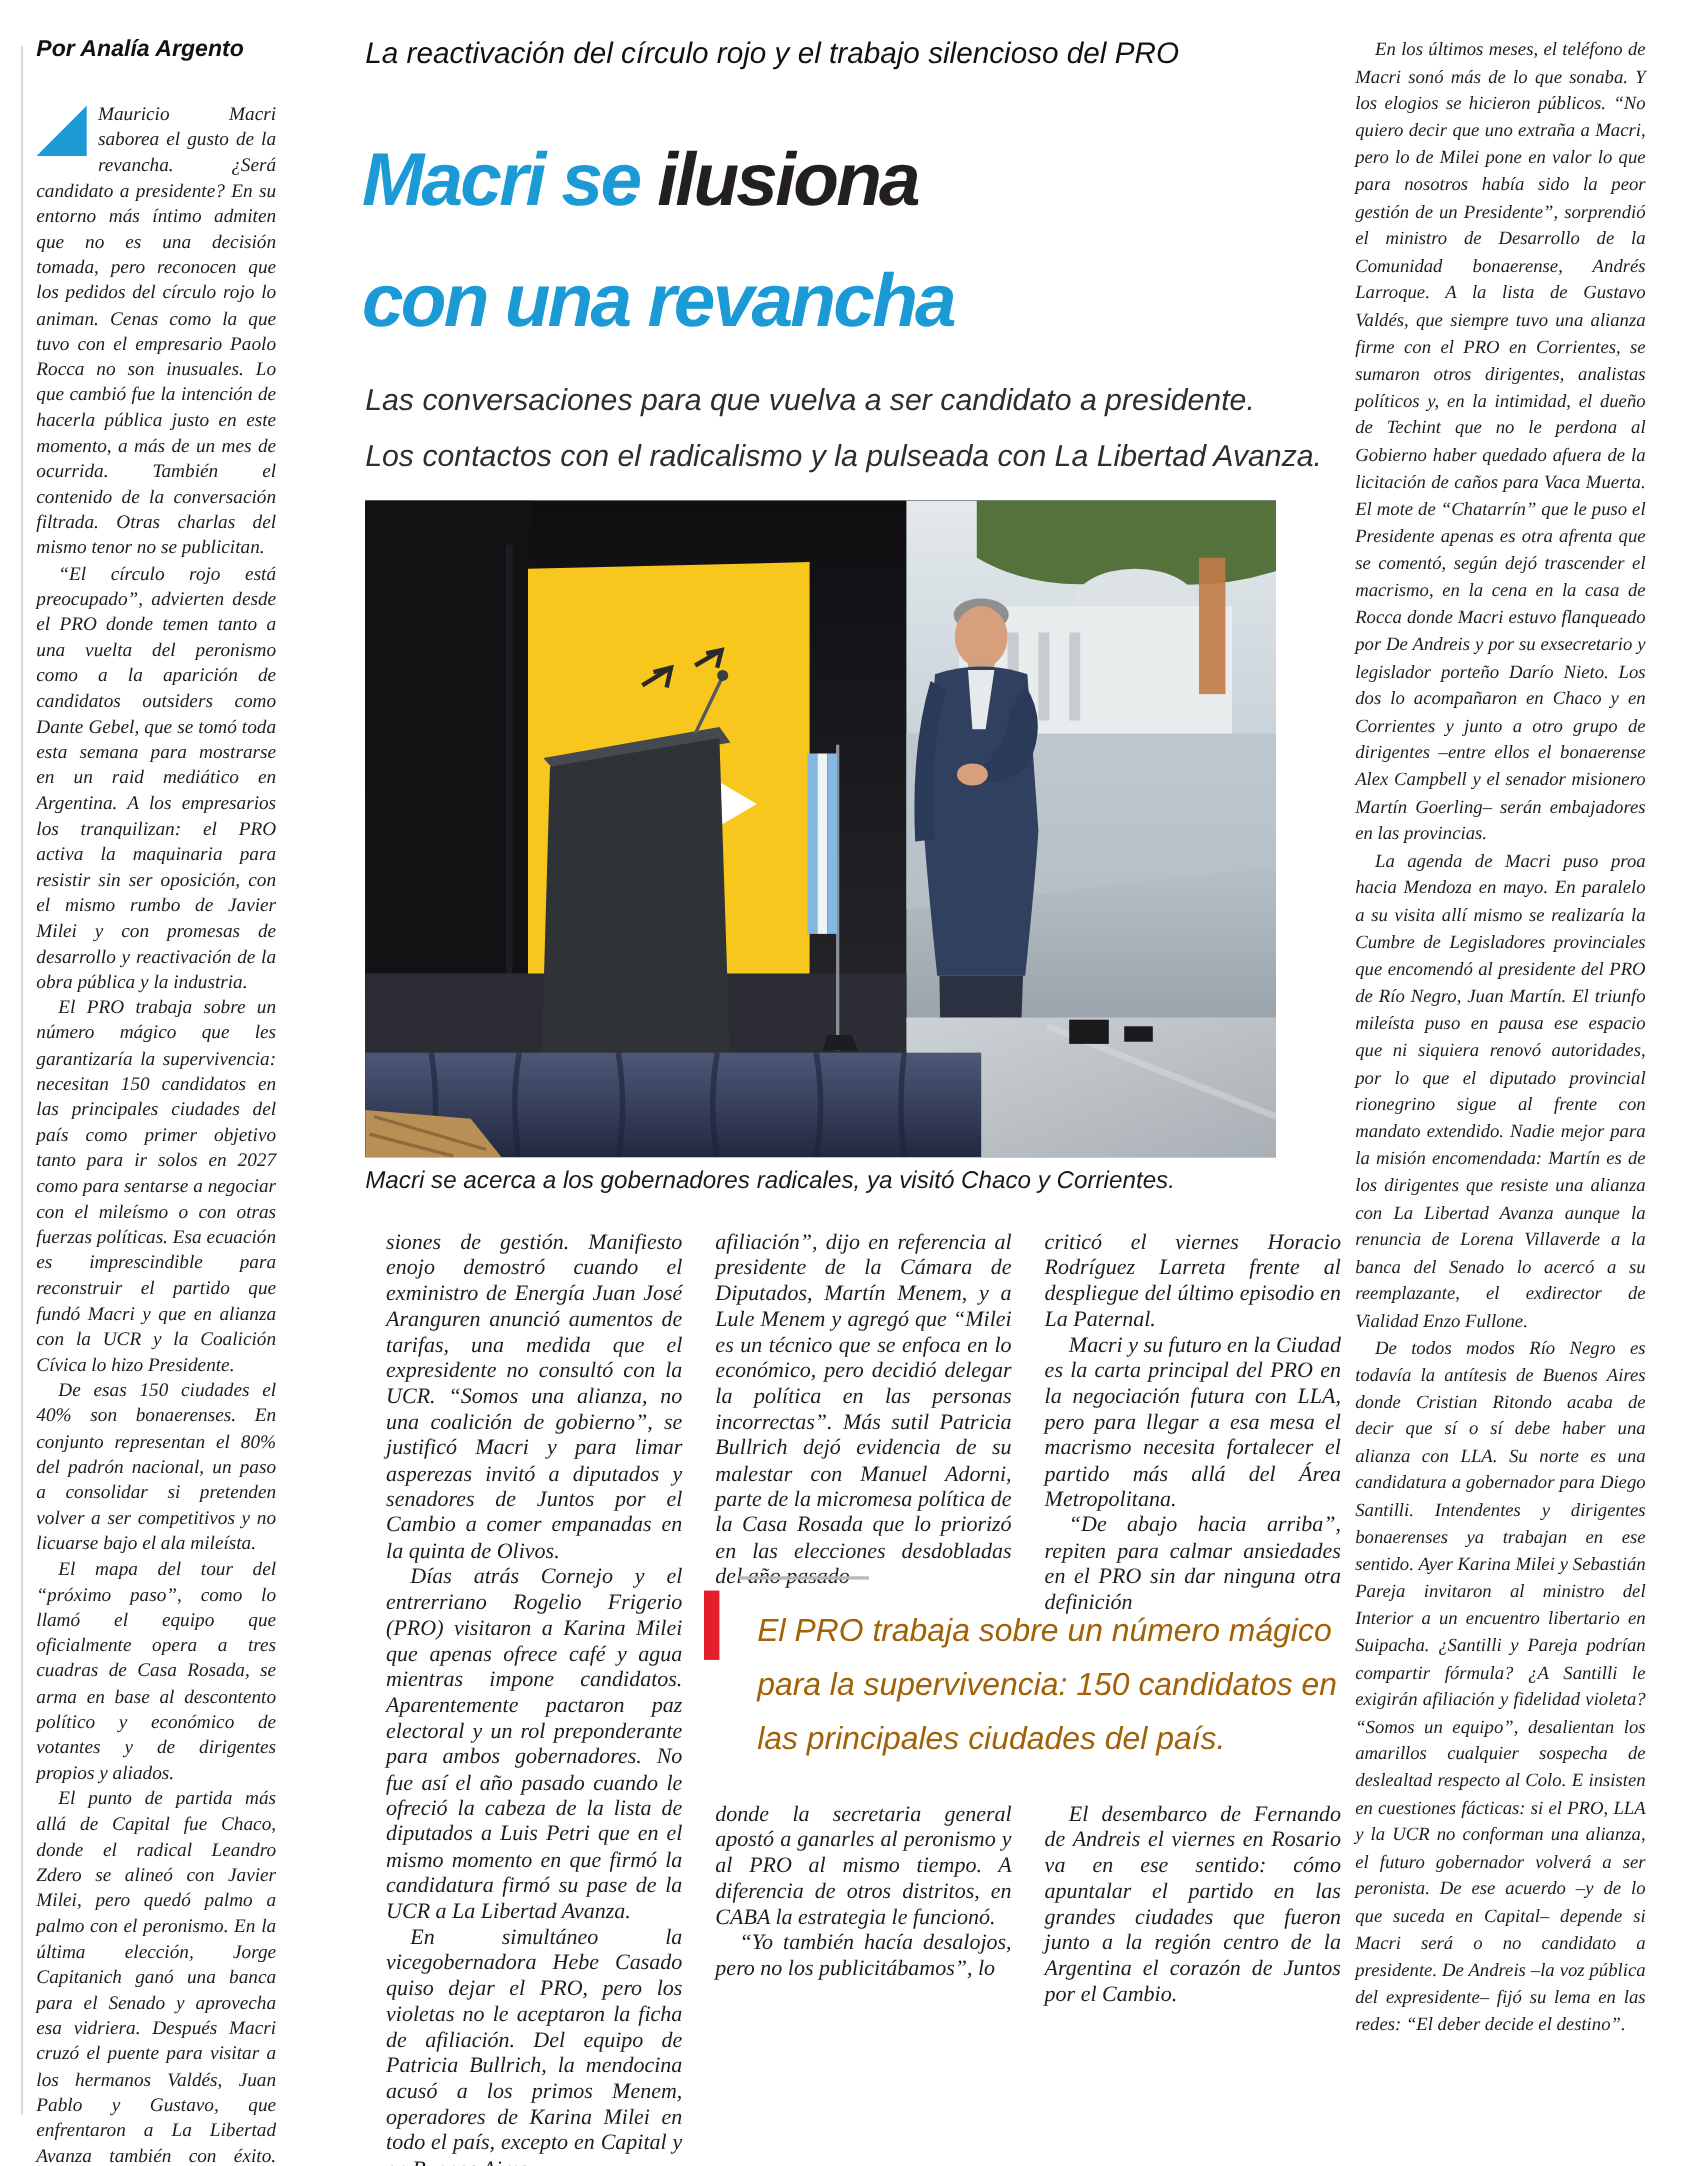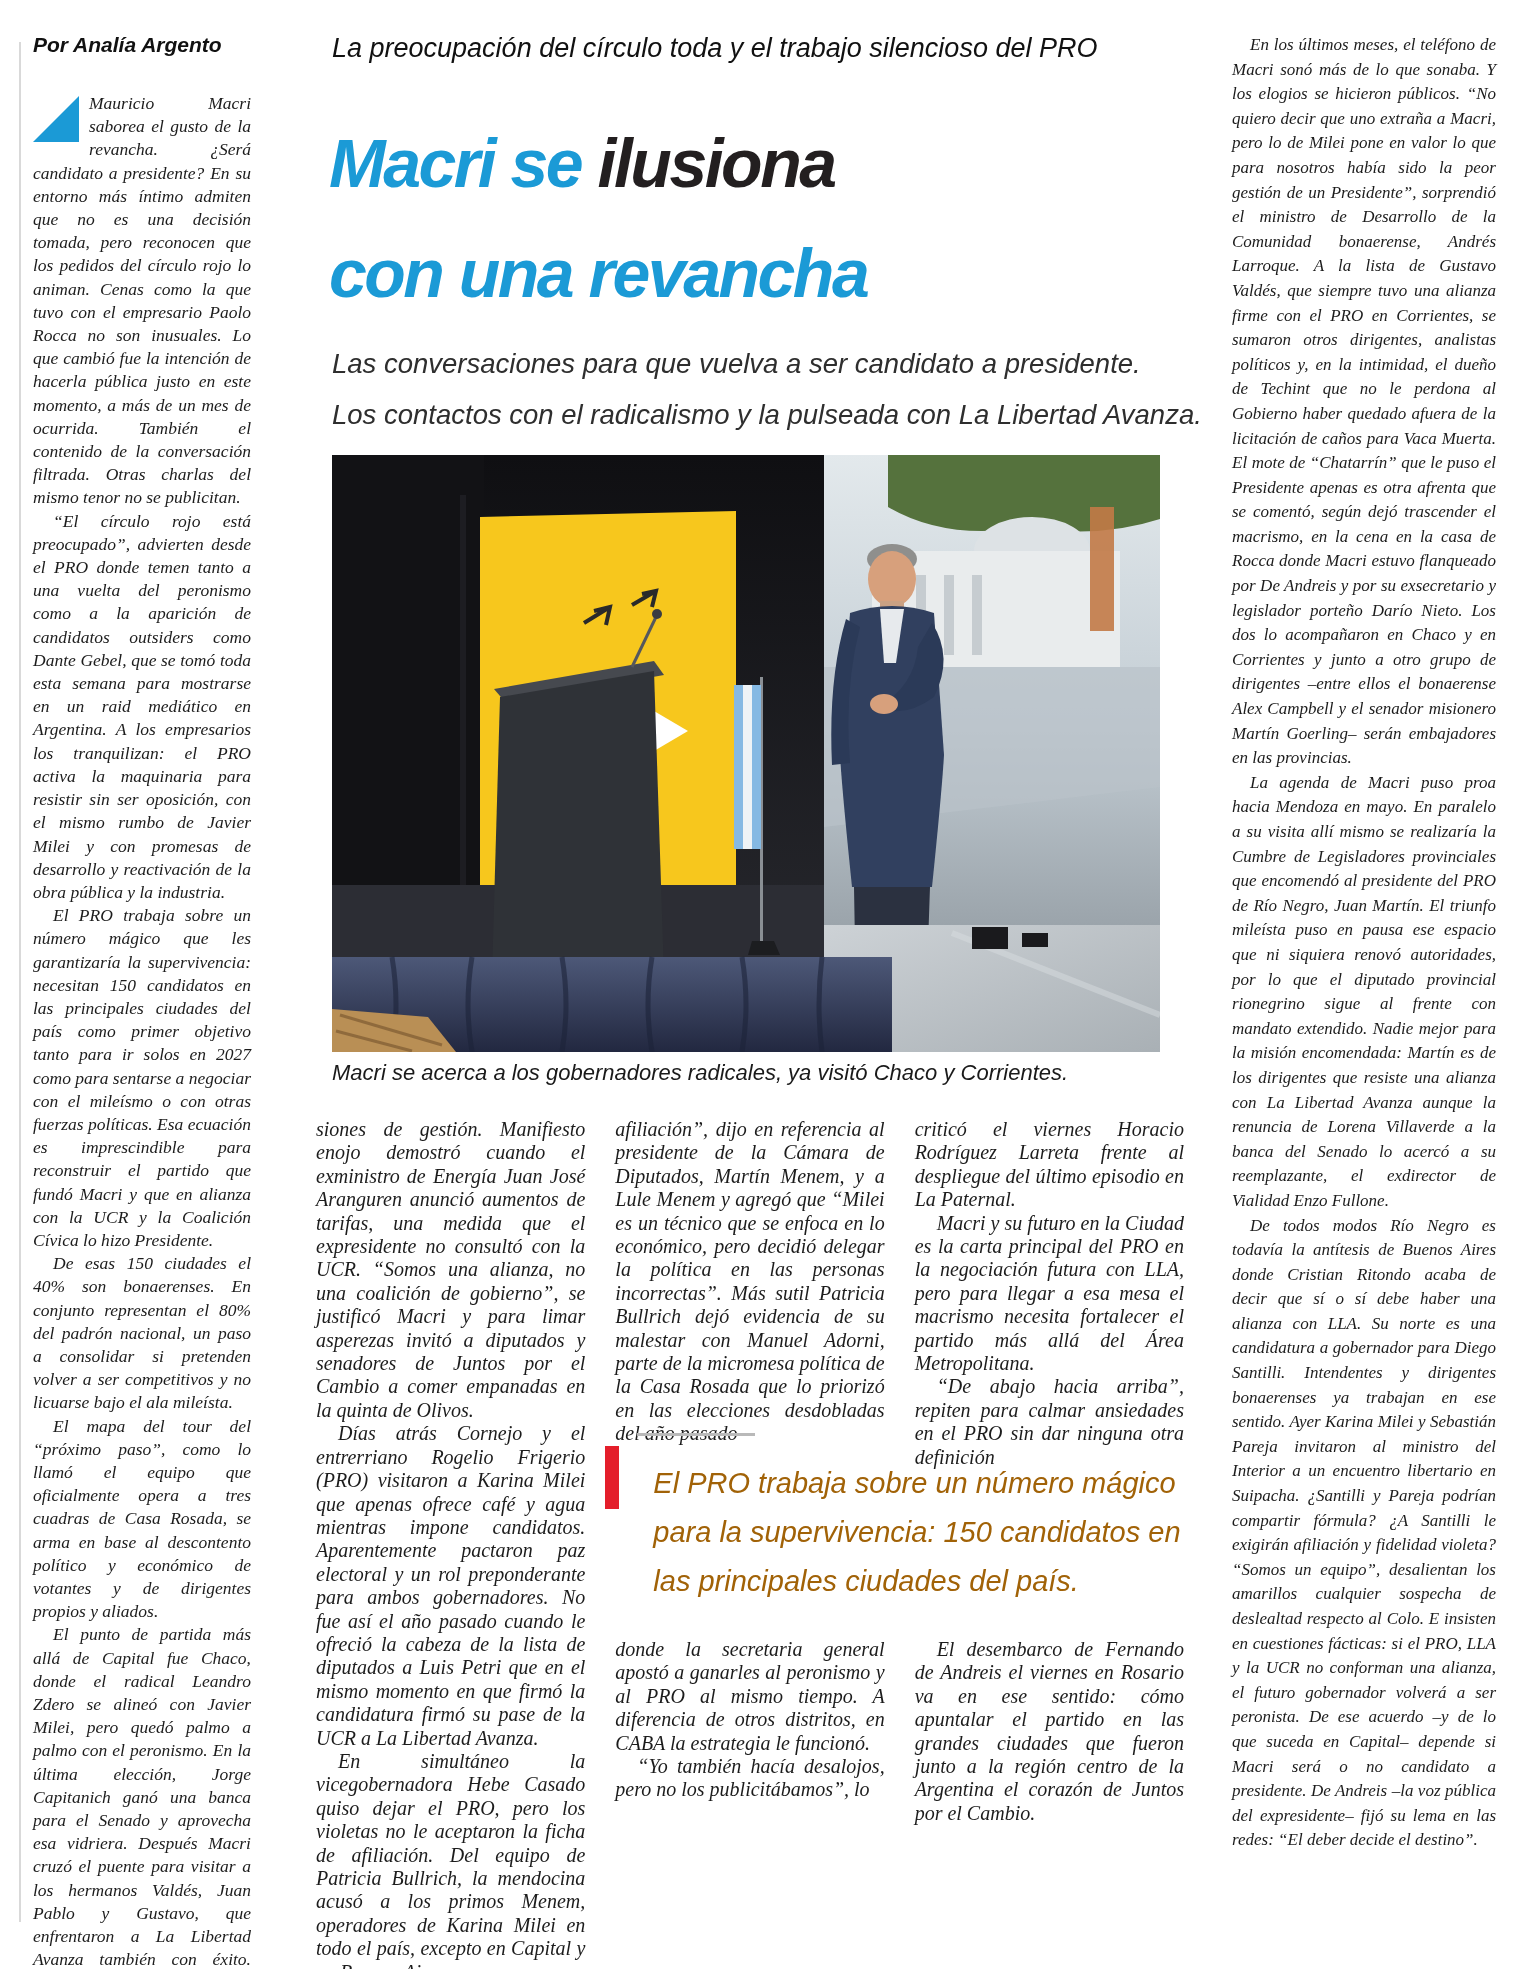--- a/index.html
+++ b/index.html
@@ -30,21 +30,21 @@
         line-height:51px;color:#2e2e2e;}
   .deck span{display:block;white-space:nowrap;}
 
   
   .photo{position:absolute;left:332px;top:455px;width:828px;height:597px;background:#16161a;}
   .photo svg{display:block;width:100%;height:100%;}
   .caption{position:absolute;left:332px;top:1060px;width:868px;
            font-family:"Liberation Sans","DejaVu Sans",sans-serif;font-size:22px;color:#1a1a1a;}
 
   
-  .underphoto{position:absolute;left:316px;top:1118px;width:868px;height:851px;
+  .underphoto{position:absolute;left:351px;top:1118px;width:868px;height:851px;
               display:grid;grid-template-columns:1fr 1fr 1fr;column-gap:30px;
               grid-template-rows:315px 205px auto;}
   .underphoto .bp{font-size:20px;line-height:23.4px;text-indent:22px;}
   .underphoto .bp.cont{text-indent:0;}
   .cell-a{grid-column:1;grid-row:1/4;}
   .cell-b-top{grid-column:2;grid-row:1;}
   .cell-c-top{grid-column:3;grid-row:1;}
   .cell-quote{grid-column:2/4;grid-row:2;position:relative;margin-left:-10px;}
   .cell-b-bot{grid-column:2;grid-row:3;}
   .cell-c-bot{grid-column:3;grid-row:3;}
@@ -70,21 +70,21 @@
     <div class="dropcap-tri"></div>
     <p class="bp first">Mauricio Macri saborea el gusto de la revancha. ¿Será candidato a presidente? En su entorno más íntimo admiten que no es una decisión tomada, pero reconocen que los pedidos del círculo rojo lo animan. Cenas como la que tuvo con el empresario Paolo Rocca no son inusuales. Lo que cambió fue la intención de hacerla pública justo en este momento, a más de un mes de ocurrida. También el contenido de la conversación filtrada. Otras charlas del mismo tenor no se publicitan.</p>
     <p class="bp">“El círculo rojo está preocupado”, advierten desde el PRO donde temen tanto a una vuelta del peronismo como a la aparición de candidatos outsiders como Dante Gebel, que se tomó toda esta semana para mostrarse en un raid mediático en Argentina. A los empresarios los tranquilizan: el PRO activa la maquinaria para resistir sin ser oposición, con el mismo rumbo de Javier Milei y con promesas de desarrollo y reactivación de la obra pública y la industria.</p>
     <p class="bp">El PRO trabaja sobre un número mágico que les garantizaría la supervivencia: necesitan 150 candidatos en las principales ciudades del país como primer objetivo tanto para ir solos en 2027 como para sentarse a negociar con el mileísmo o con otras fuerzas políticas. Esa ecuación es imprescindible para reconstruir el partido que fundó Macri y que en alianza con la UCR y la Coalición Cívica lo hizo Presidente.</p>
     <p class="bp">De esas 150 ciudades el 40% son bonaerenses. En conjunto representan el 80% del padrón nacional, un paso a consolidar si pretenden volver a ser competitivos y no licuarse bajo el ala mileísta.</p>
     <p class="bp">El mapa del tour del “próximo paso”, como lo llamó el equipo que oficialmente opera a tres cuadras de Casa Rosada, se arma en base al descontento político y económico de votantes y de dirigentes propios y aliados.</p>
     <p class="bp">El punto de partida más allá de Capital fue Chaco, donde el radical Leandro Zdero se alineó con Javier Milei, pero quedó palmo a palmo con el peronismo. En la última elección, Jorge Capitanich ganó una banca para el Senado y aprovecha esa vidriera. Después Macri cruzó el puente para visitar a los hermanos Valdés, Juan Pablo y Gustavo, que enfrentaron a La Libertad Avanza también con éxito. Mendoza, otra provincia radical, es el próximo distrito en agenda. No es casual.</p>
 
   </div>
 
-  <div class="kicker">La preocupación del círculo toda y el trabajo silencioso del PRO</div>
+  <div class="kicker">La reactivación del círculo rojo y el trabajo silencioso del PRO</div>
   <h1 class="headline">
     <span class="hl-line"><span>Macri se </span><span class="black">ilusiona</span></span>
     <span class="hl-line">con una revancha</span>
   </h1>
   <div class="deck">
     <span>Las conversaciones para que vuelva a ser candidato a presidente.</span>
     <span>Los contactos con el radicalismo y la pulseada con La Libertad Avanza.</span>
   </div>
 
   <div class="photo">

